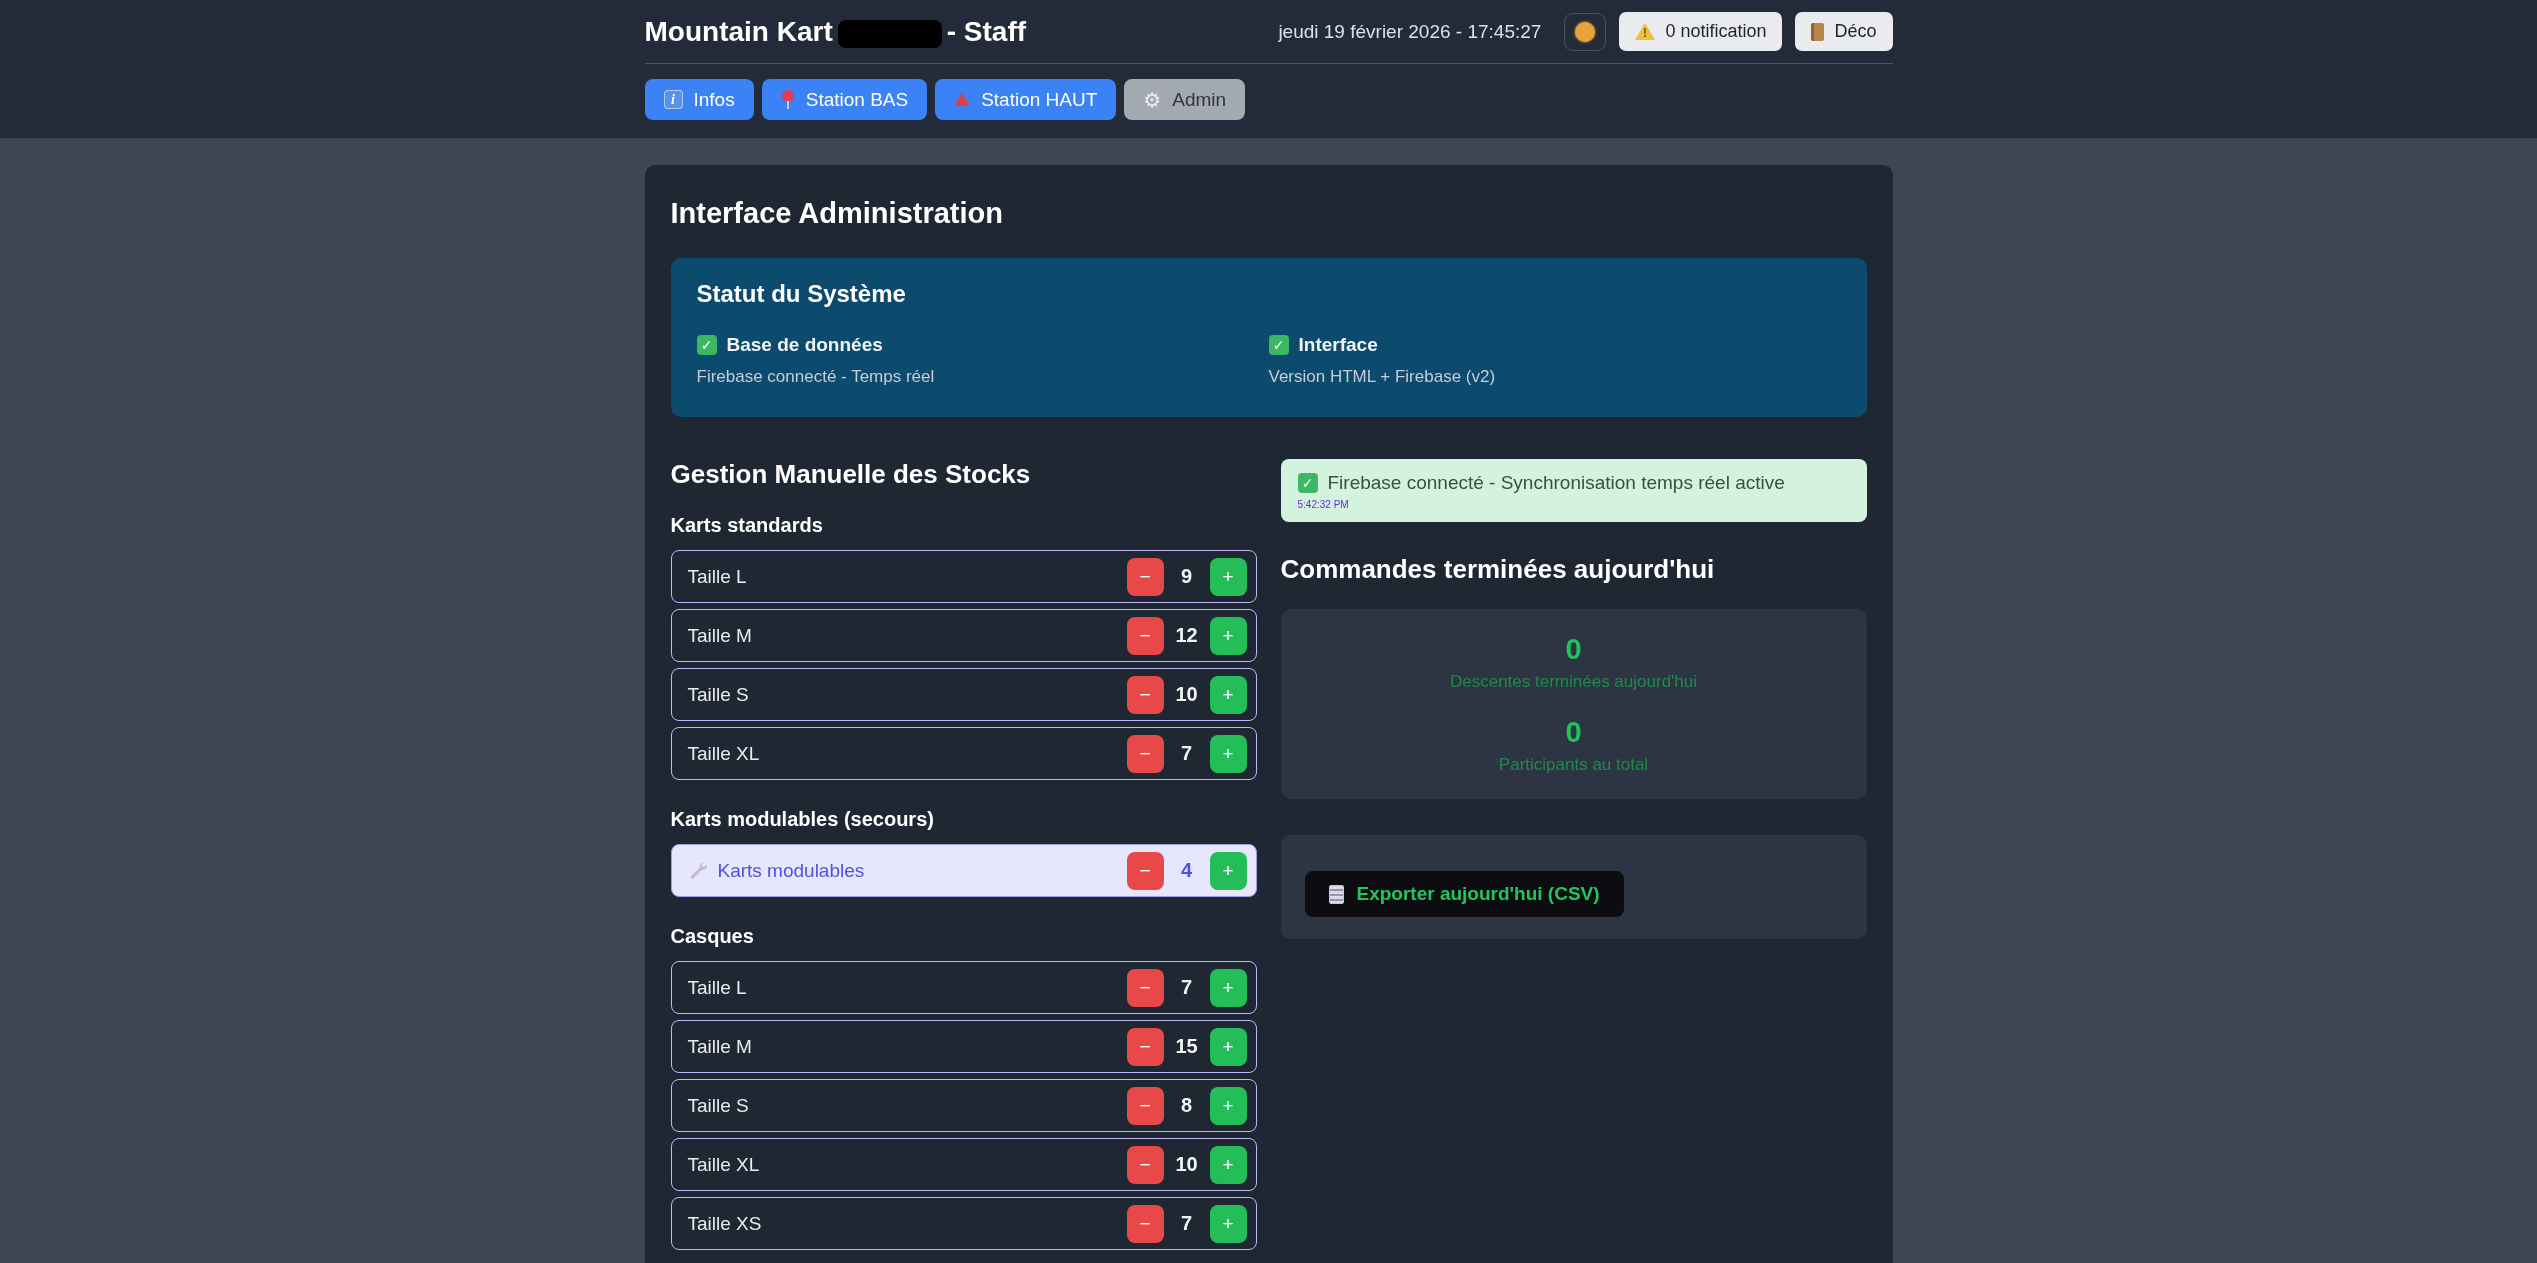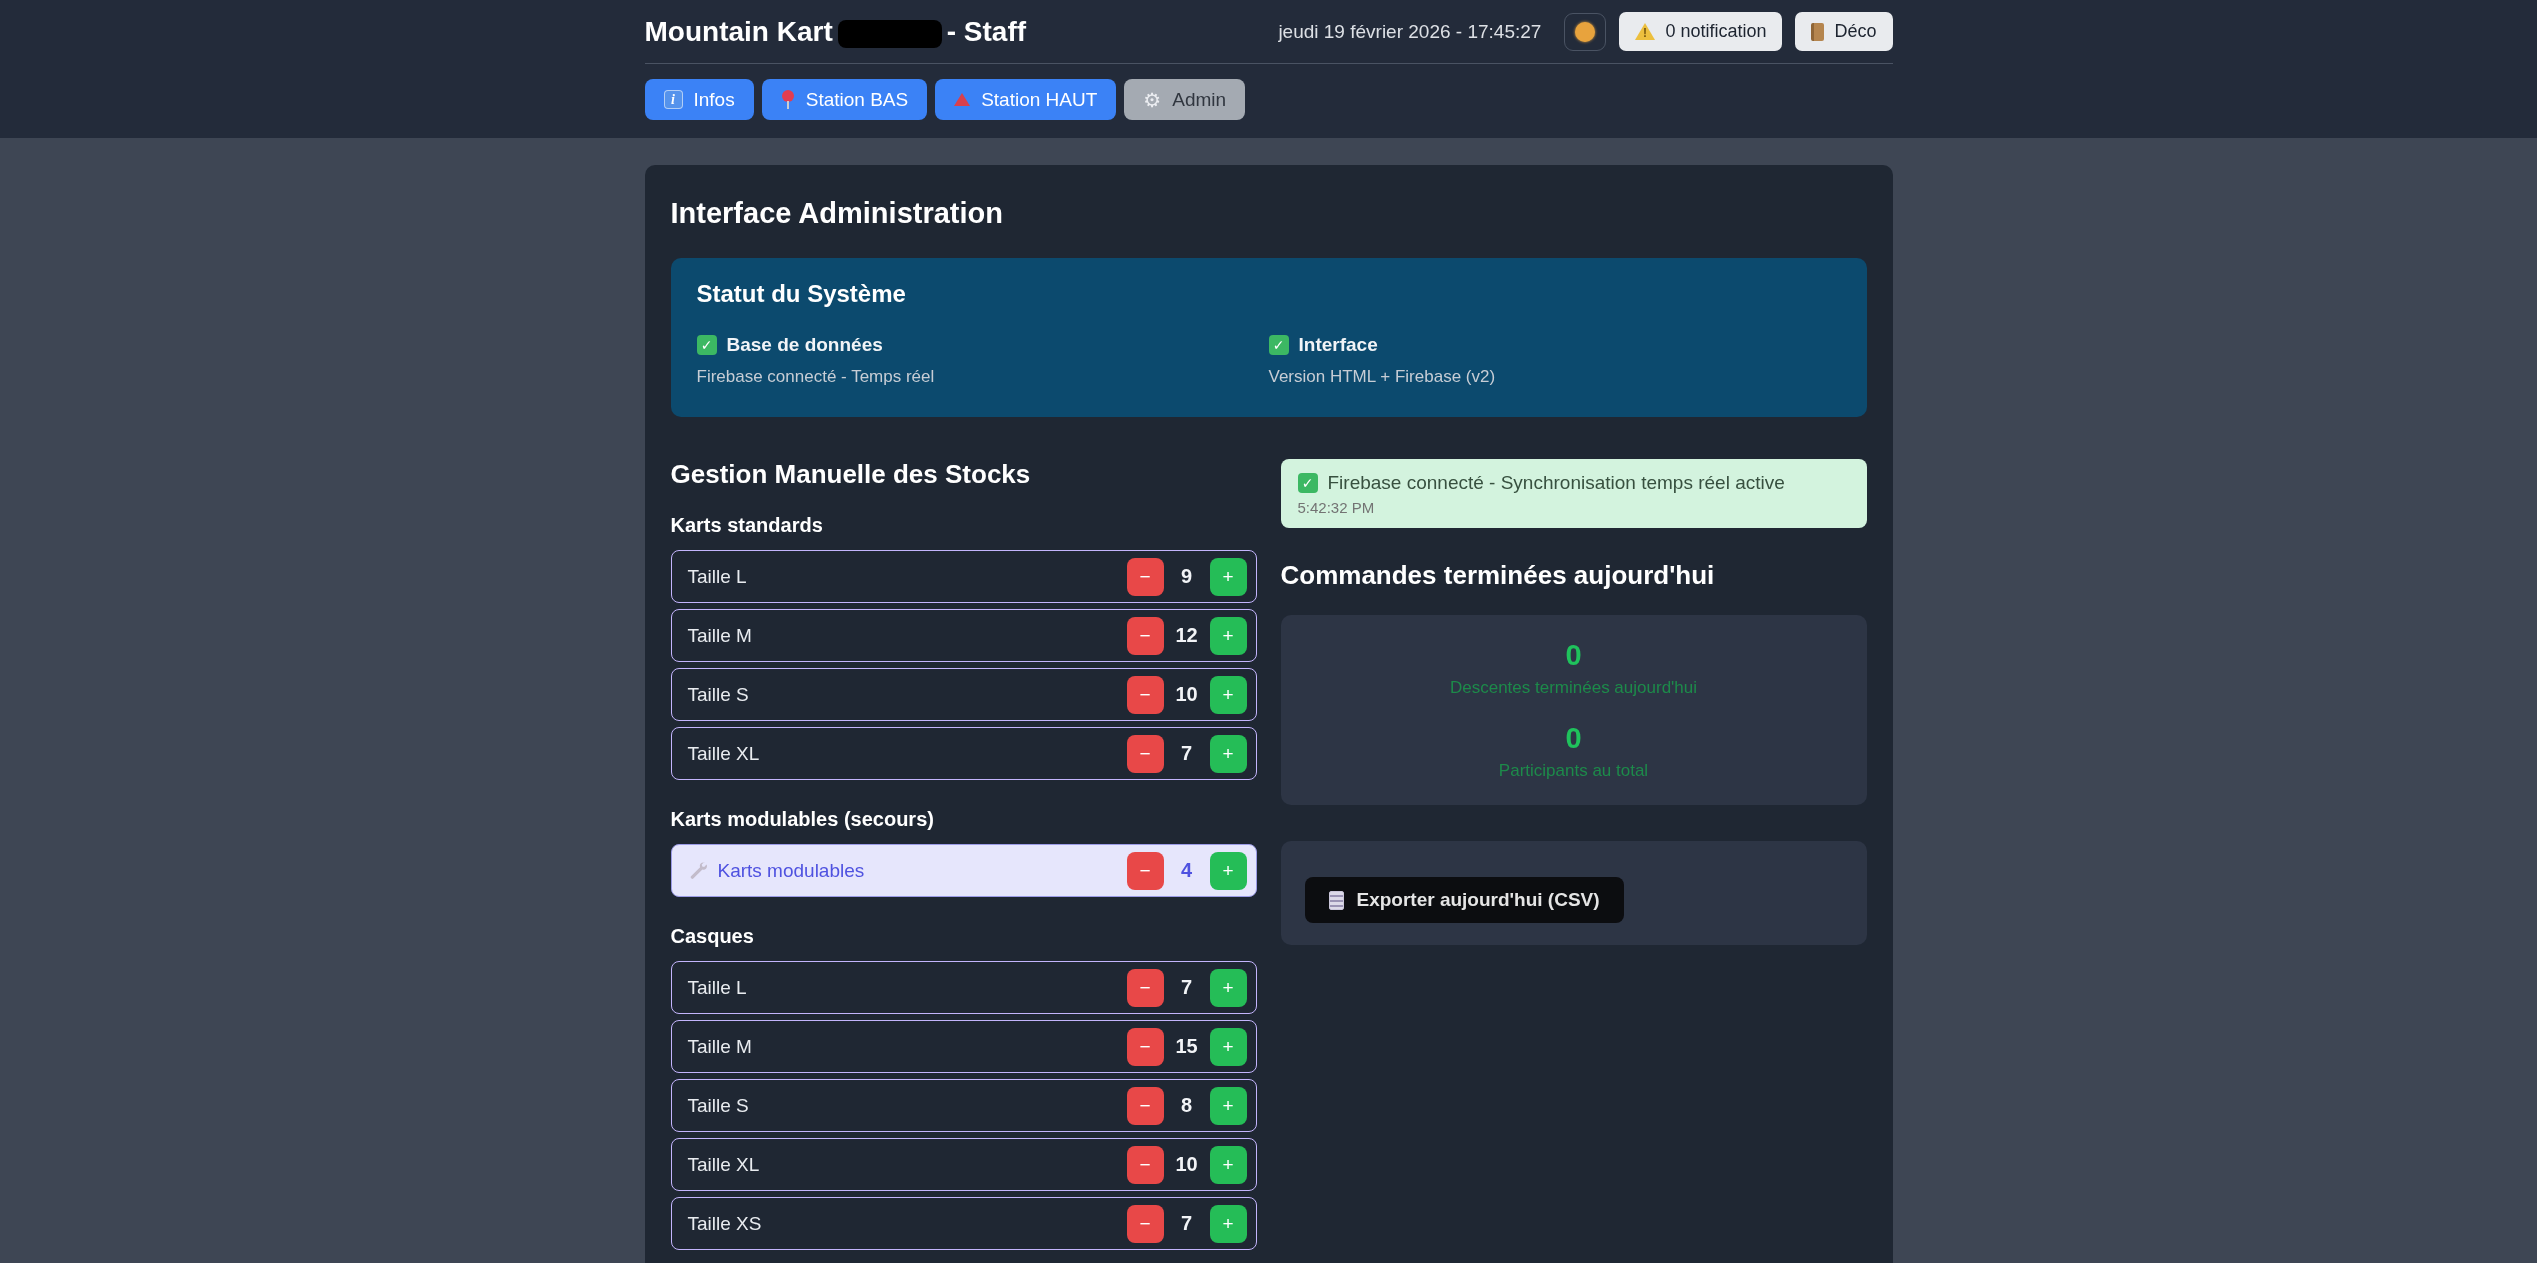--- a/index.html
+++ b/index.html
@@ -89,32 +89,32 @@
   }
   .btn-minus { background: #e84848; }
   .btn-plus { background: #25bd57; }
   .row-count { width: 46px; text-align: center; font-size: 20px; font-weight: bold; color: #f2f4f7; }
   .stock-row.highlight { background: #e6e6fc; border-color: #9b9be6; }
   .stock-row.highlight .row-label, .stock-row.highlight .row-count { color: #4f52e0; }
   .wrench-icon { flex: none; display: inline-flex; }
 
   .alert-success { background: #d3f3de; border-radius: 8px; padding: 13px 17px 12px; margin-bottom: 32px; }
   .alert-line { display: flex; align-items: center; gap: 10px; font-size: 19px; color: #37503f; }
-  .alert-time { margin-top: 5px; font-size: 15px; color: #737373; }
+  .alert-time { margin-top: 5px; font-size: 10px; color: #6d28d9; }
 
   .stats-card { background: #2d3545; border-radius: 10px; padding: 24px 26px; text-align: center; margin-bottom: 36px; }
   .stat-value { font-size: 29px; font-weight: bold; color: #1fc25c; }
   .stat-label { font-size: 17px; color: #1d8a4a; margin-top: 6px; }
   .stat-block + .stat-block { margin-top: 24px; }
 
   .export-card { background: #2d3545; border-radius: 10px; padding: 20px 24px 22px; }
   .export-desc { font-size: 18px; color: #ccd2d9; }
   .export-btn {
     margin-top: 16px; display: inline-flex; align-items: center; gap: 13px; background: #0c0d10;
-    color: #e5e5e5; border: none; border-radius: 8px; padding: 12px 24px; font-size: 19px;
+    color: #22c55e; border: none; border-radius: 8px; padding: 12px 24px; font-size: 19px;
     font-weight: bold; cursor: pointer; font-family: inherit;
   }
   .doc-icon {
     width: 15px; height: 19px; border-radius: 2px;
     background: repeating-linear-gradient(#dcd9e8 0 3px, #9a93b4 3px 5px);
     border: 1px solid #cac6da;
   }
 </style>
 </head>
 <body>

